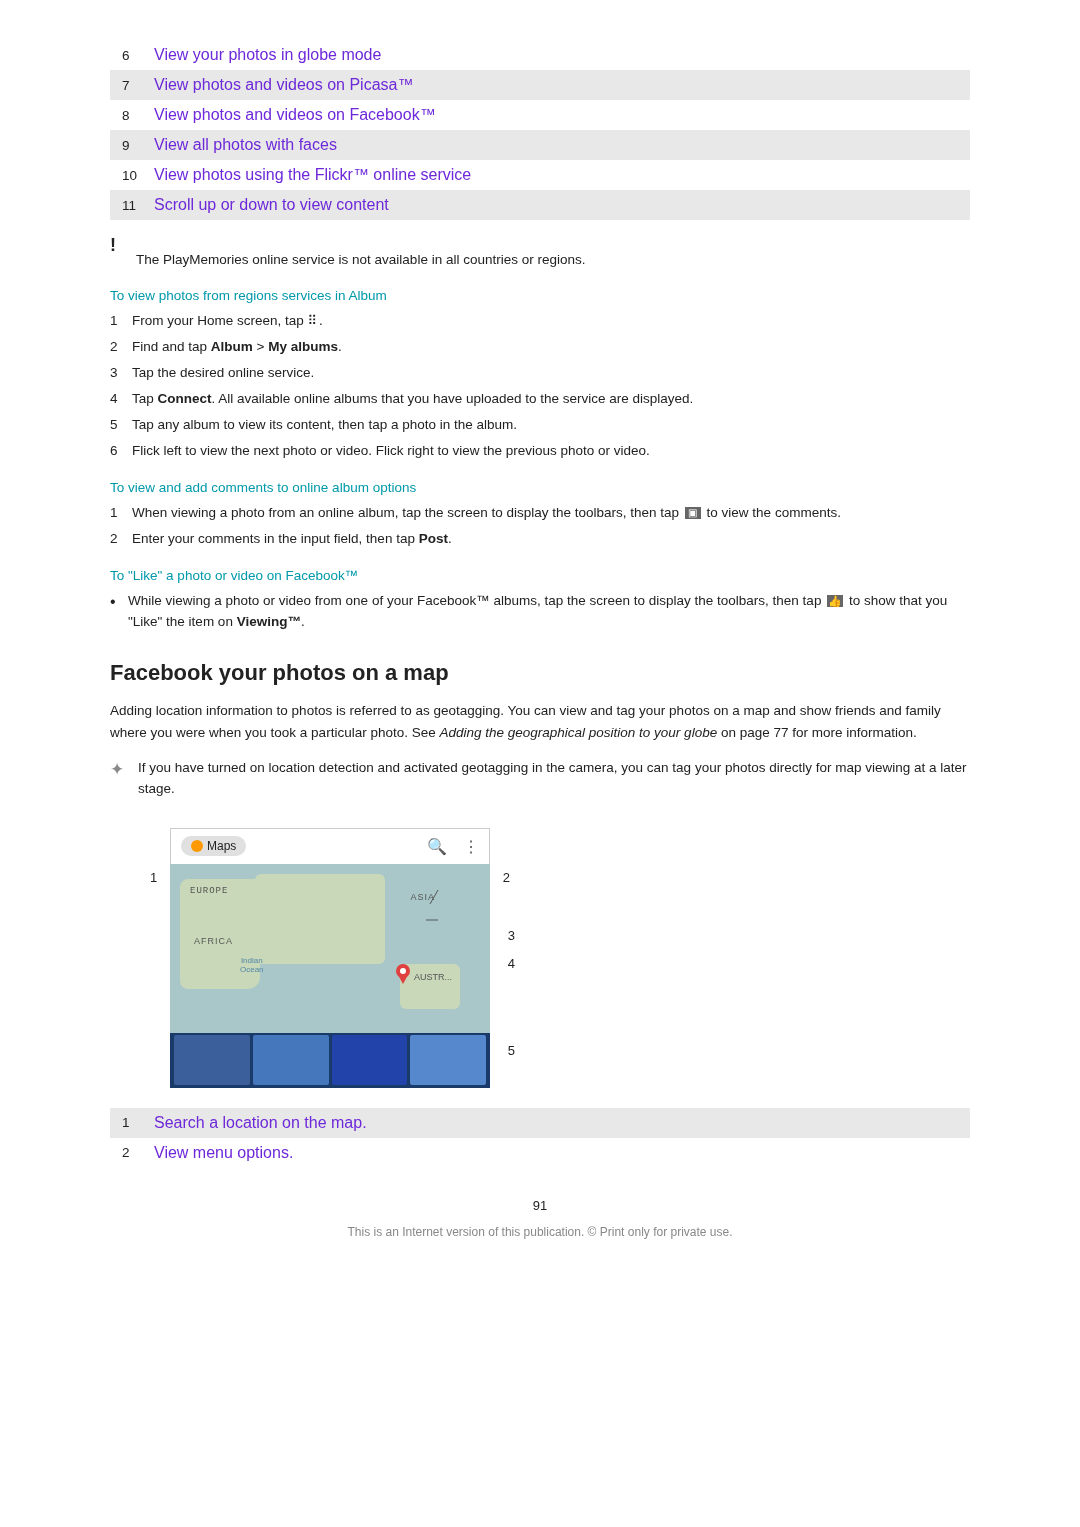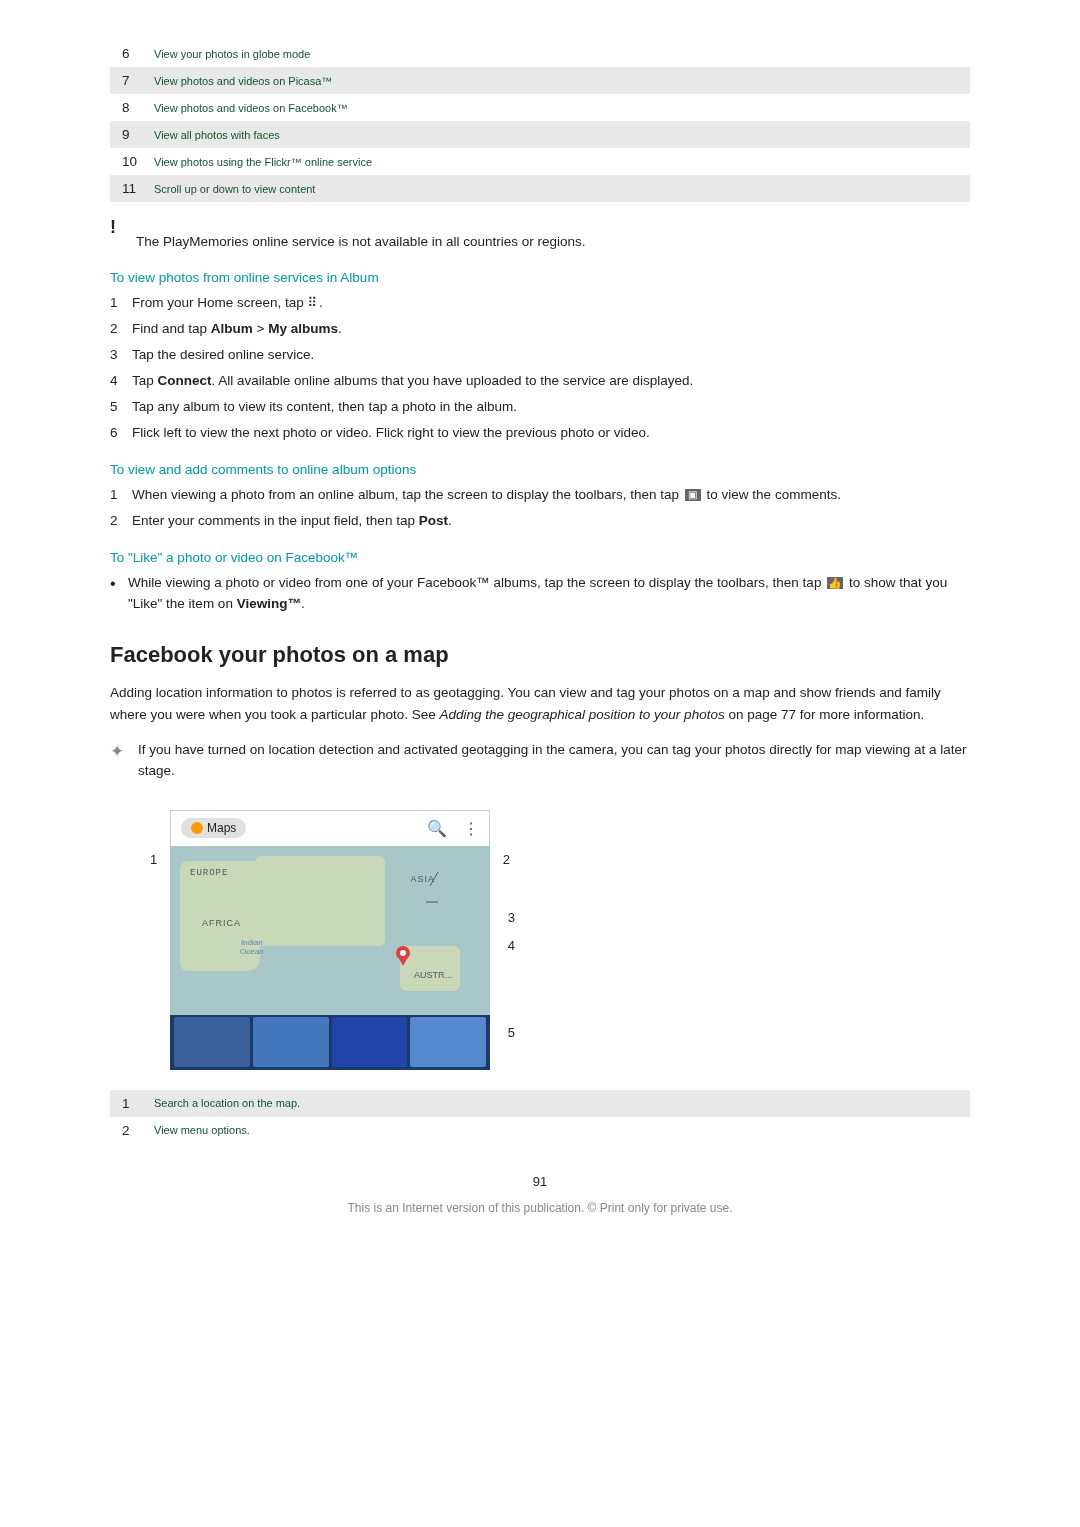--- a/index.html
+++ b/index.html
@@ -26,22 +26,22 @@
     .table-row.shaded {
       background-color: #e8e8e8;
     }
     .table-row .row-num {
       min-width: 32px;
       font-size: 13.5px;
       color: #222;
     }
     .table-row .row-text {
       flex: 1;
-      font-size: 11px;
-      color: #14532d;
+      font-size: 16px;
+      color: #6d28d9;
     }
 
     
     .note-box {
       display: flex;
       align-items: flex-start;
       margin: 14px 0 18px 0;
       gap: 8px;
     }
     .note-icon {
@@ -291,21 +291,21 @@
     </div>
   </div>
 
   
   <div class="note-box">
     <span class="note-icon" style="font-weight:bold; font-size:18px;">!</span>
     <span class="note-text">The PlayMemories online service is not available in all countries or regions.</span>
   </div>
 
   
-  <p class="section-heading">To view photos from online services in Album</p>
+  <p class="section-heading">To view photos from regions services in Album</p>
   <ol class="numbered-list">
     <li>
       <span class="num">1</span>
       <span class="li-text">From your Home screen, tap <span style="letter-spacing:2px; font-size:13px;">⠿</span>.</span>
     </li>
     <li>
       <span class="num">2</span>
       <span class="li-text">Find and tap <b>Album</b> &gt; <b>My albums</b>.</span>
     </li>
     <li>
@@ -343,21 +343,21 @@
   <p class="section-heading">To "Like" a photo or video on Facebook™</p>
   <ul class="bullet-list">
     <li>
       <span class="bull">•</span>
       <span class="li-text">While viewing a photo or video from one of your Facebook™ albums, tap the screen to display the toolbars, then tap <span class="inline-icon" style="font-size:11px;">👍</span> to show that you "Like" the item on <b>Viewing™</b>.</span>
     </li>
   </ul>
 
   
   <h2 class="section-title">Facebook your photos on a map</h2>
-  <p class="body-para">Adding location information to photos is referred to as geotagging. You can view and tag your photos on a map and show friends and family where you were when you took a particular photo. See <i>Adding the geographical position to your photos</i> on page 77 for more information.</p>
+  <p class="body-para">Adding location information to photos is referred to as geotagging. You can view and tag your photos on a map and show friends and family where you were when you took a particular photo. See <i>Adding the geographical position to your globe</i> on page 77 for more information.</p>
 
   
   <div class="tip-box">
     <span class="tip-icon">✦</span>
     <span class="tip-text">If you have turned on location detection and activated geotagging in the camera, you can tag your photos directly for map viewing at a later stage.</span>
   </div>
 
   
   <div style="position:relative; display:inline-block; margin: 10px 0 10px 60px; width:320px; height:260px;">
     
@@ -381,23 +381,23 @@
         <div class="map-water" style="top:0;left:0;right:0;bottom:55px;opacity:0.4;background:#7bafd4;"></div>
 
         <div style="position:absolute;top:15px;left:10px;width:80px;height:110px;background:#c8d8b8;border-radius:8px 4px 12px 8px;"></div>
 
         <div style="position:absolute;top:10px;left:85px;width:130px;height:90px;background:#c8d8b8;border-radius:6px;"></div>
 
         <div style="position:absolute;top:100px;right:30px;width:60px;height:45px;background:#c8d8b8;border-radius:6px;"></div>
 
         <span style="position:absolute;top:28px;right:55px;font-size:9px;color:#555;letter-spacing:1px;">ASIA</span>
         <span style="position:absolute;top:22px;left:20px;font-size:9px;color:#555;letter-spacing:1px;font-family:Liberation Mono, monospace;">EUROPE</span>
-        <span style="position:absolute;top:72px;left:32px;font-size:9px;color:#555;letter-spacing:1px;">AFRICA</span>
+        <span style="position:absolute;top:72px;left:24px;font-size:9px;color:#555;letter-spacing:1px;">AFRICA</span>
         <span style="position:absolute;top:92px;left:70px;font-size:8px;color:#5588aa;line-height:1.2;text-align:center;">Indian<br>Ocean</span>
-        <span style="position:absolute;top:108px;right:38px;font-size:9px;color:#555;margin-top:16px;">AUSTR...</span>
+        <span style="position:absolute;top:108px;right:38px;font-size:9px;color:#555;">AUSTR...</span>
 
         <div style="position:absolute;top:100px;right:80px;">
           <svg width="14" height="20" viewBox="0 0 14 20">
             <ellipse cx="7" cy="7" rx="7" ry="7" fill="#e04040"></ellipse>
             <polygon points="7,20 2,11 12,11" fill="#e04040"></polygon>
             <circle cx="7" cy="7" r="3" fill="#fff"></circle>
           </svg>
         </div>
 
         <svg style="position:absolute;top:0;left:0;width:100%;height:100%;">

